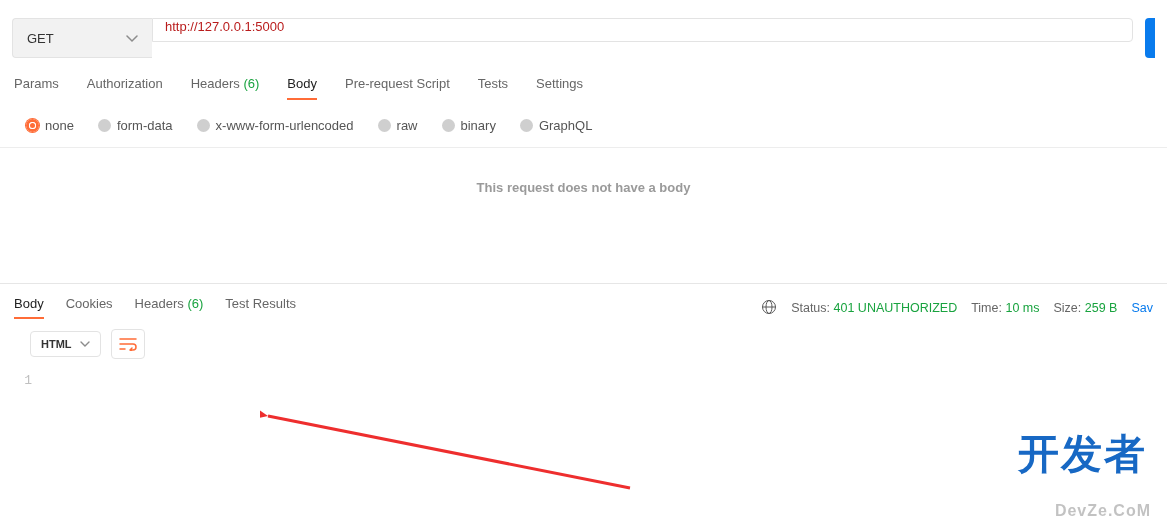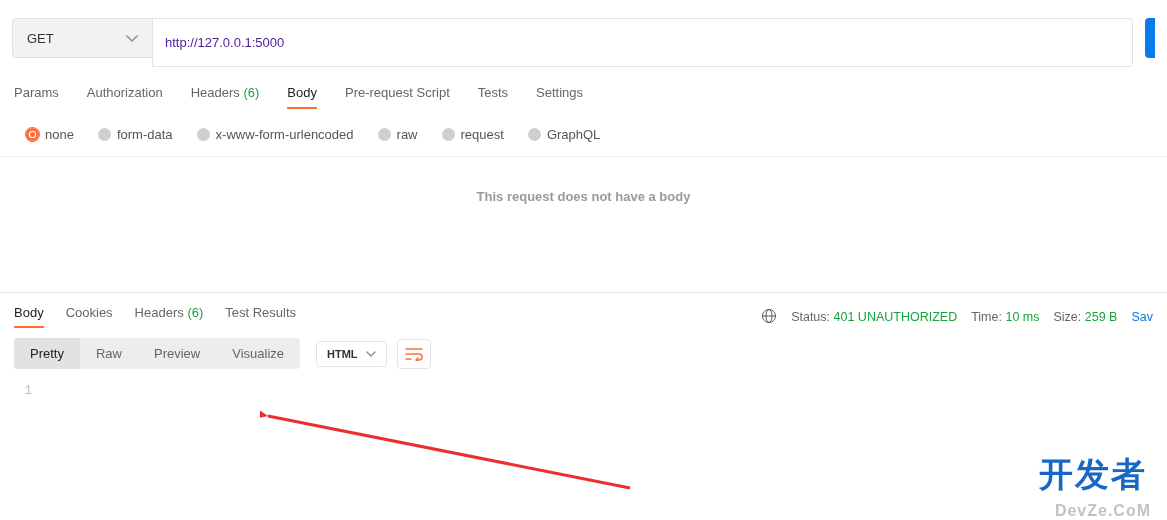--- a/index.html
+++ b/index.html
@@ -31,27 +31,27 @@
     border: 1px solid #e3e3e3;
     border-right: none;
     border-radius: 4px 0 0 4px;
     padding: 0 14px 0 14px;
     color: #333;
     font-weight: 400;
   }
   .method .chev { color: #8c8c8c; }
   .url {
     flex: 1;
-    height: 49px;
-    display: flex;
-    align-items: center;
+    height: 24px;
+    display: flex;
+    align-items: flex-start;
     border: 1px solid #e3e3e3;
     border-radius: 0 4px 4px 0;
     padding: 0 12px;
-    color: #4c1d95;
+    color: #b91c1c;
     background: #fff;
   }
   .send-sliver {
     width: 10px;
     height: 40px;
     background: #097bed;
     margin-left: 12px;
     border-radius: 4px 0 0 4px;
   }
 
@@ -240,24 +240,24 @@
   
   .arrow {
     position: absolute;
     left: 260px;
     top: 408px;
     pointer-events: none;
   }
   .wm1 {
     position: absolute;
     right: 20px;
-    bottom: 22px;
+    bottom: 38px;
     color: #1768c4;
     font-family: "Microsoft YaHei","PingFang SC",sans-serif;
-    font-size: 34px;
+    font-size: 41px;
     font-weight: 700;
     letter-spacing: 2px;
     pointer-events: none;
   }
   .wm2 {
     position: absolute;
     right: 16px;
     bottom: 0px;
     color: rgba(120,120,120,0.45);
     font-family: Arial, sans-serif;
@@ -310,21 +310,21 @@
   <div class="radio">
     <span class="radio-dot"></span>
     <span>x-www-form-urlencoded</span>
   </div>
   <div class="radio">
     <span class="radio-dot"></span>
     <span>raw</span>
   </div>
   <div class="radio">
     <span class="radio-dot"></span>
-    <span>request</span>
+    <span>binary</span>
   </div>
   <div class="radio">
     <span class="radio-dot"></span>
     <span>GraphQL</span>
   </div>
 </div>
 
 <div class="nobody">This request does not have a body</div>
 
 <div class="resp-head">
@@ -355,26 +355,20 @@
     </span>
     <span>
       <span class="lbl">Size:</span>
       <span class="val">259 B</span>
     </span>
     <span class="save">Sav</span>
   </div>
 </div>
 
 <div class="resp-sub">
-  <div class="sub-group">
-    <div class="sub-btn active">Pretty</div>
-    <div class="sub-btn">Raw</div>
-    <div class="sub-btn">Preview</div>
-    <div class="sub-btn">Visualize</div>
-  </div>
   <div class="lang-sel">
     <span>HTML</span>
     <span class="chev">
       <svg width="10" height="7" viewBox="0 0 10 7">
           <path d="M1 1l4 4 4-4" stroke="#8c8c8c" stroke-width="1.4" fill="none" stroke-linecap="round"></path>
         </svg>
     </span>
   </div>
   <div class="wrap-btn">
     <svg width="18" height="14" viewBox="0 0 18 14">

